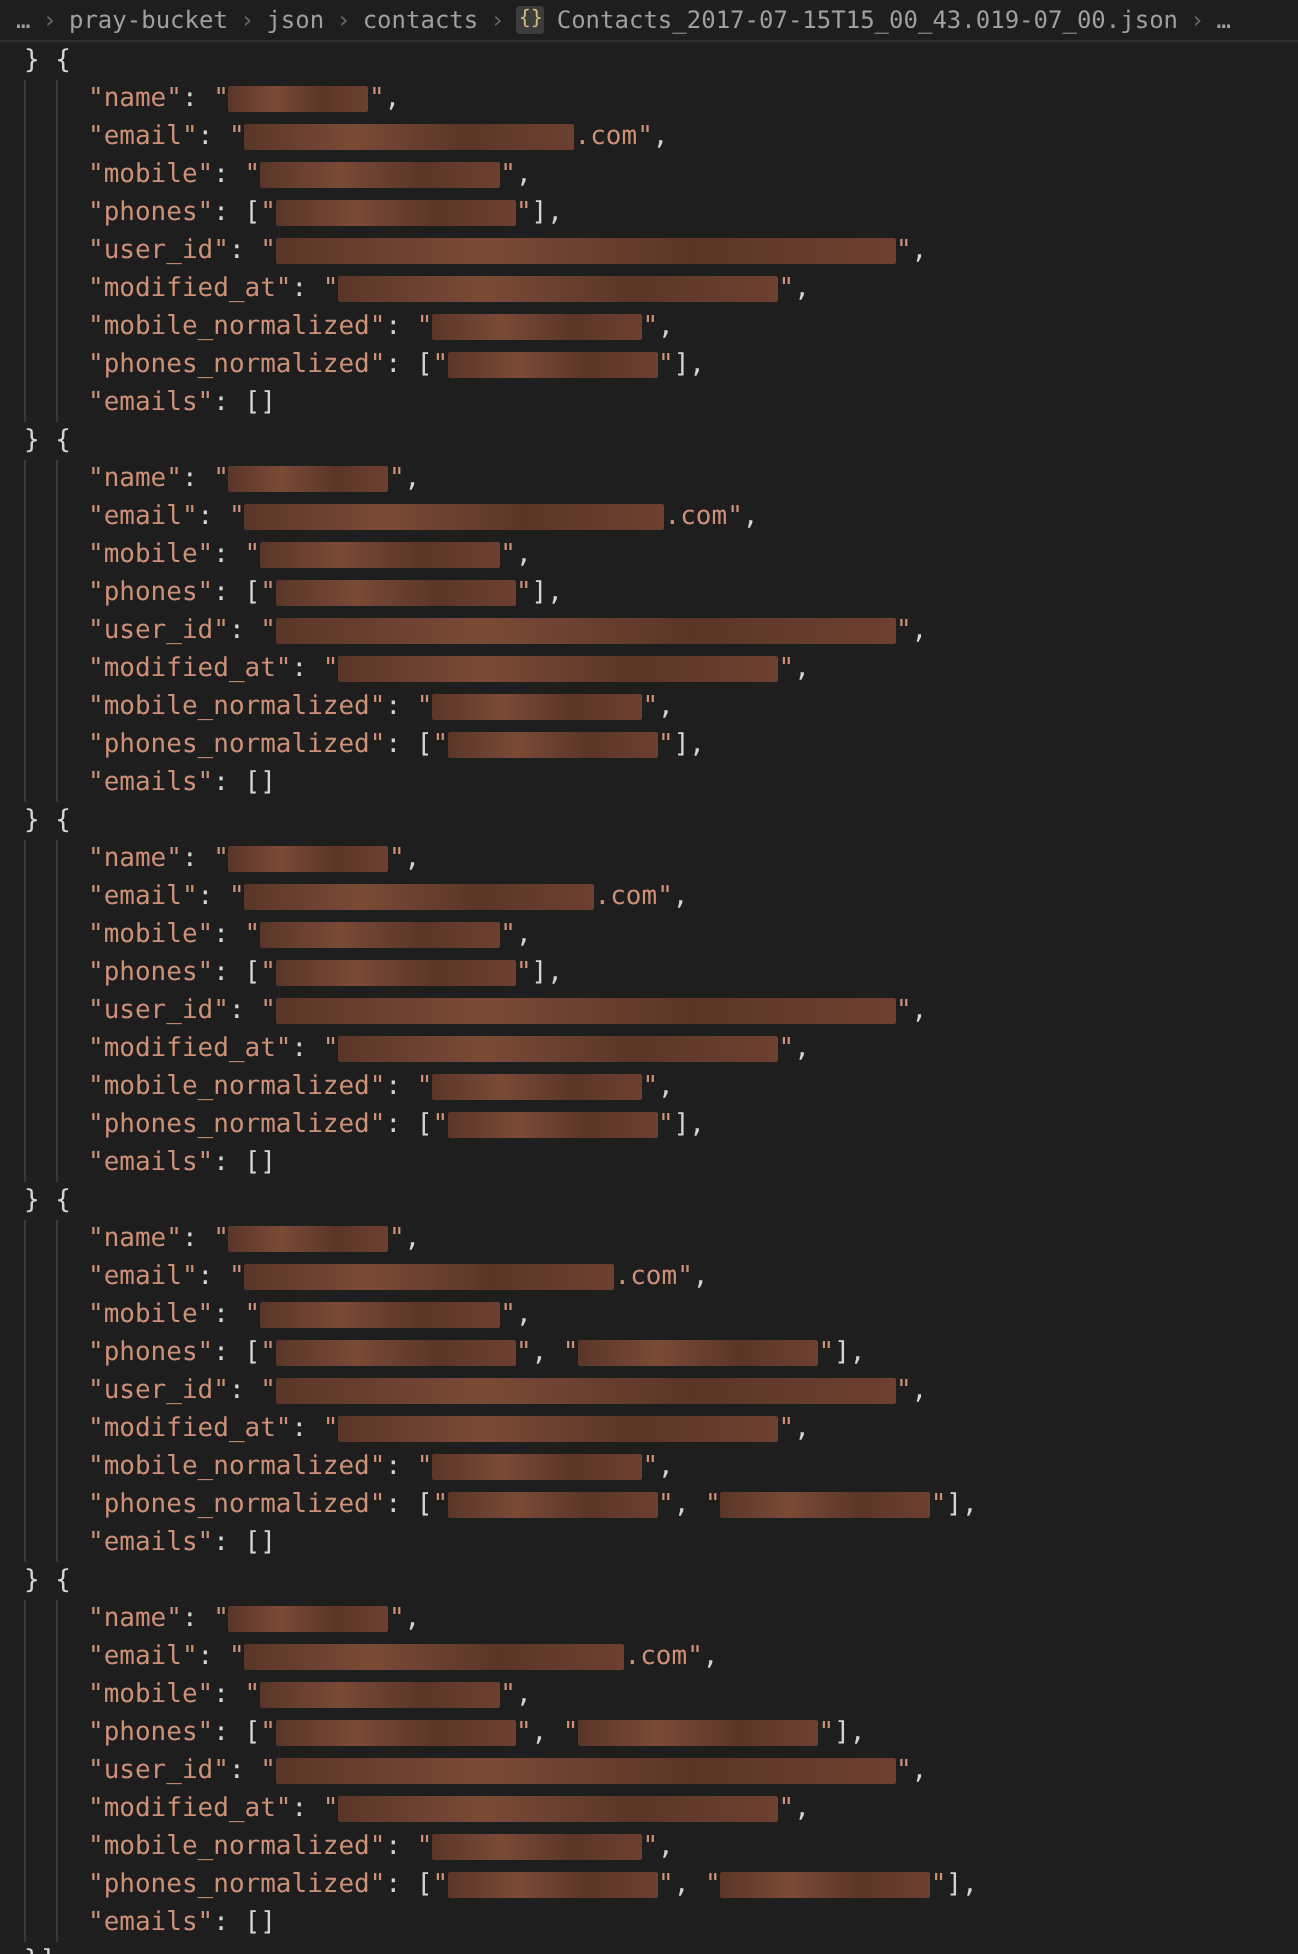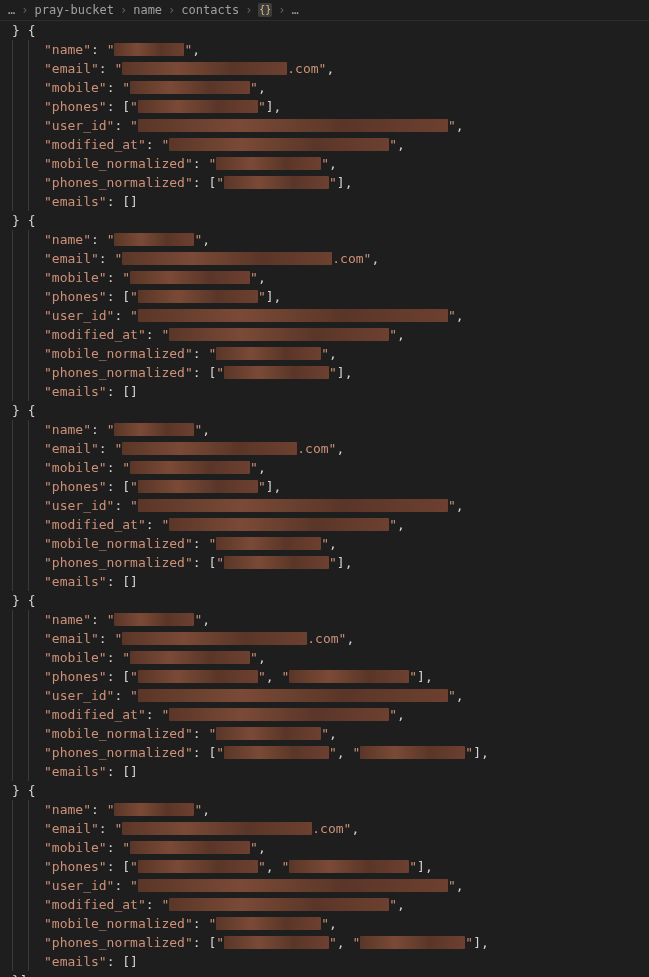--- a/index.html
+++ b/index.html
@@ -80,25 +80,26 @@
   }
 </style>
 </head>
 <body>
 
 <div class="breadcrumb">
   <span>…</span>
   <span class="sep">›</span>
   <span>pray-bucket</span>
   <span class="sep">›</span>
-  <span>name</span>
+  <span>json</span>
   <span class="sep">›</span>
   <span>contacts</span>
   <span class="sep">›</span>
   <span class="file-icon">{}</span>
+  <span>Contacts_2017-07-15T15_00_43.019-07_00.json</span>
   <span class="sep">›</span>
   <span>…</span>
 </div>
 
 <div class="editor" id="editor">
     <div class="line"><span class="punct">} {</span></div>
     <div class="line"><span class="ind ind1"></span><span class="ind ind1"></span><span class="key">"name"</span><span class="punct">: </span><span class="str">"</span><span class="redact" style="width: 70px;"></span><span class="str">"</span><span class="punct">,</span></div>
     <div class="line"><span class="ind ind1"></span><span class="ind ind1"></span><span class="key">"email"</span><span class="punct">: </span><span class="str">"</span><span class="redact" style="width: 165px;"></span><span class="str">.com"</span><span class="punct">,</span></div>
     <div class="line"><span class="ind ind1"></span><span class="ind ind1"></span><span class="key">"mobile"</span><span class="punct">: </span><span class="str">"</span><span class="redact" style="width: 120px;"></span><span class="str">"</span><span class="punct">,</span></div>
     <div class="line"><span class="ind ind1"></span><span class="ind ind1"></span><span class="key">"phones"</span><span class="punct">: </span><span class="punct">[</span><span class="str">"</span><span class="redact" style="width: 120px;"></span><span class="str">"</span><span class="punct">],</span></div>

